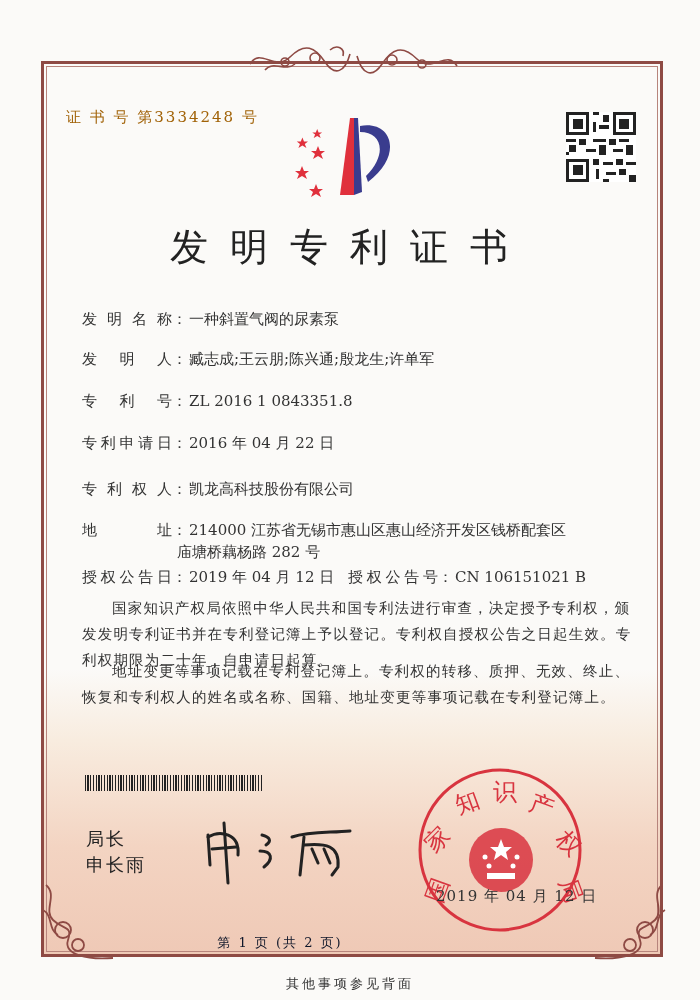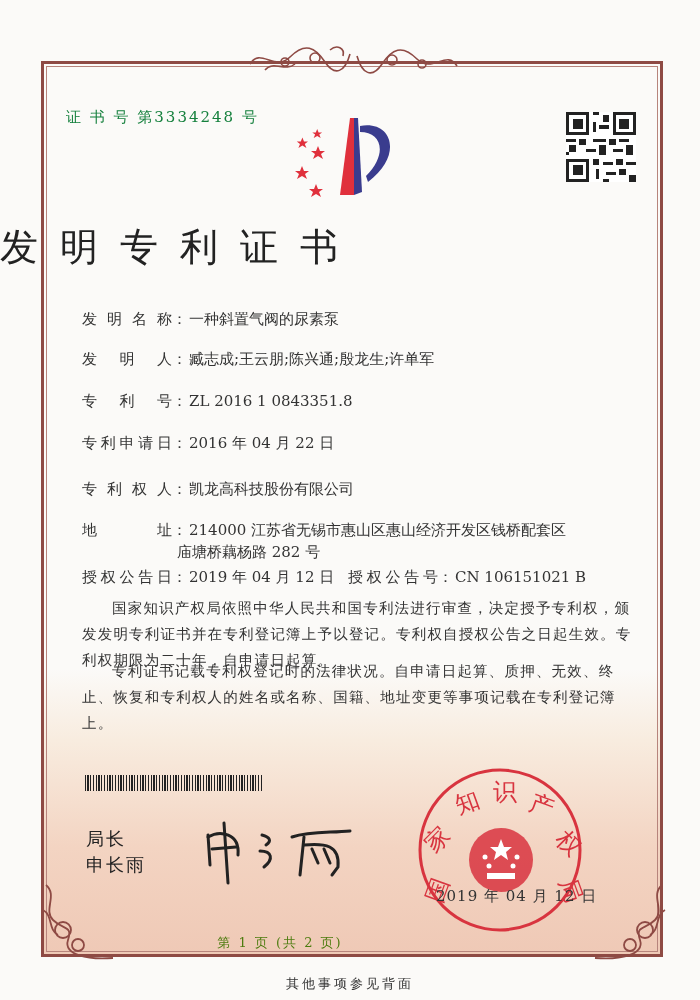--- a/index.html
+++ b/index.html
@@ -13,35 +13,35 @@
     position:absolute; left:41px; top:61px; width:622px; height:896px;
     border:3px solid #8e4a44;
     box-sizing:border-box;
     background:linear-gradient(to bottom,#fbfaf8 0%,#fbfaf8 68%,#f8ecdf 76%,#f3d4c2 88%,#efc9b6 100%);
   }
   .frame::after {
     content:""; position:absolute; left:2px; top:2px; right:2px; bottom:2px;
     border:1px solid #b7847c;
   }
   .orn { position:absolute; }
-  .cert-no { position:absolute; left:66px; top:108px; font-size:15px; letter-spacing:2px; color:#15803d; }
+  .cert-no { position:absolute; left:66px; top:108px; font-size:15px; letter-spacing:2px; color:#a16207; }
   .logo { position:absolute; left:292px; top:110px; width:110px; height:90px; }
   .qr { position:absolute; left:566px; top:112px; width:70px; height:70px; }
-  .title { position:absolute; left:0; width:700px; top:222px; font-size:38px; letter-spacing:22px; color:#222; font-family:"DejaVu Sans","Liberation Sans",sans-serif; }
+  .title { position:absolute; left:0; width:700px; top:222px; text-align:center; font-size:38px; letter-spacing:22px; color:#222; font-family:"DejaVu Sans","Liberation Sans",sans-serif; }
   .row { position:absolute; left:82px; font-size:15px; color:#333; white-space:nowrap; }
   .row .lbl { display:inline-block; width:90px; text-align-last:justify; letter-spacing:0px; }
   .row .colon { margin-right:2px; }
   .para { position:absolute; left:82px; width:552px; font-size:14.5px; line-height:26px; color:#333; letter-spacing:1.2px; text-indent:30px; font-family:"DejaVu Sans","Liberation Sans",sans-serif; }
   .barcode { position:absolute; left:85px; top:775px; width:178px; height:16px;
     background:repeating-linear-gradient(90deg,#222 0 1px,transparent 1px 2px,#222 2px 4px,transparent 4px 5px,#222 5px 6px,transparent 6px 8px,#222 8px 9px,transparent 9px 11px); }
   .sig-label { position:absolute; left:86px; font-size:18px; color:#222; font-family:Liberation Sans, sans-serif; letter-spacing:2px; }
   .signature { position:absolute; left:200px; top:815px; width:160px; height:70px; }
   .seal { position:absolute; left:415px; top:765px; width:170px; height:170px; }
   .seal-date { position:absolute; left:436px; top:887px; font-size:15px; color:#333; letter-spacing:1px; }
-  .page-no { position:absolute; left:0; width:560px; top:934px; text-align:center; font-size:13px; color:#4d7c0f; letter-spacing:2px; }
+  .page-no { position:absolute; left:0; width:560px; top:934px; text-align:center; font-size:13px; color:#0f172a; letter-spacing:2px; }
   .footer-note { position:absolute; left:0; width:700px; top:975px; text-align:center; font-size:13px; color:#333; letter-spacing:3px; }
 </style>
 </head>
 <body>
 
 <div class="frame"></div>
 
 <svg class="orn" style="left:245px;top:42px" width="110" height="36" viewBox="0 0 110 36">
   <g fill="none" stroke="#8e4a44" stroke-width="1.6">
     <path d="M5 22 C15 5,30 30,45 15 S70 5,80 20 S100 30,105 12"></path>
@@ -149,21 +149,21 @@
   <span>庙塘桥藕杨路 282 号</span>
 </div>
 <div class="row" style="top:568px">
   <span class="lbl">授权公告日</span><span class="colon">：</span><span>2019 年 04 月 12 日</span>
 </div>
 <div class="row" style="top:568px;left:348px">
   <span class="lbl">授权公告号</span><span class="colon">：</span><span>CN 106151021 B</span>
 </div>
 
 <div class="para" style="top:595px">国家知识产权局依照中华人民共和国专利法进行审查，决定授予专利权，颁发发明专利证书并在专利登记簿上予以登记。专利权自授权公告之日起生效。专利权期限为二十年，自申请日起算。</div>
-<div class="para" style="top:658px">专利证书记载专利权登记时的法律状况。自申请日起算、质押、无效、终止、恢复和专利权人的姓名或名称、国籍、地址变更等事项记载在专利登记簿上。</div>
+<div class="para" style="top:658px">地址变更等事项记载在专利登记簿上。专利权的转移、质押、无效、终止、恢复和专利权人的姓名或名称、国籍、地址变更等事项记载在专利登记簿上。</div>
 
 <div class="barcode"></div>
 
 <div class="sig-label" style="top:827px">局长</div>
 <div class="sig-label" style="top:853px">申长雨</div>
 
 <svg class="signature" viewBox="0 0 160 70">
   <g fill="none" stroke="#222" stroke-width="3" stroke-linecap="round">
     <path d="M8 20 L10 50"></path>
       <path d="M8 22 C20 15,40 18,38 40"></path>

